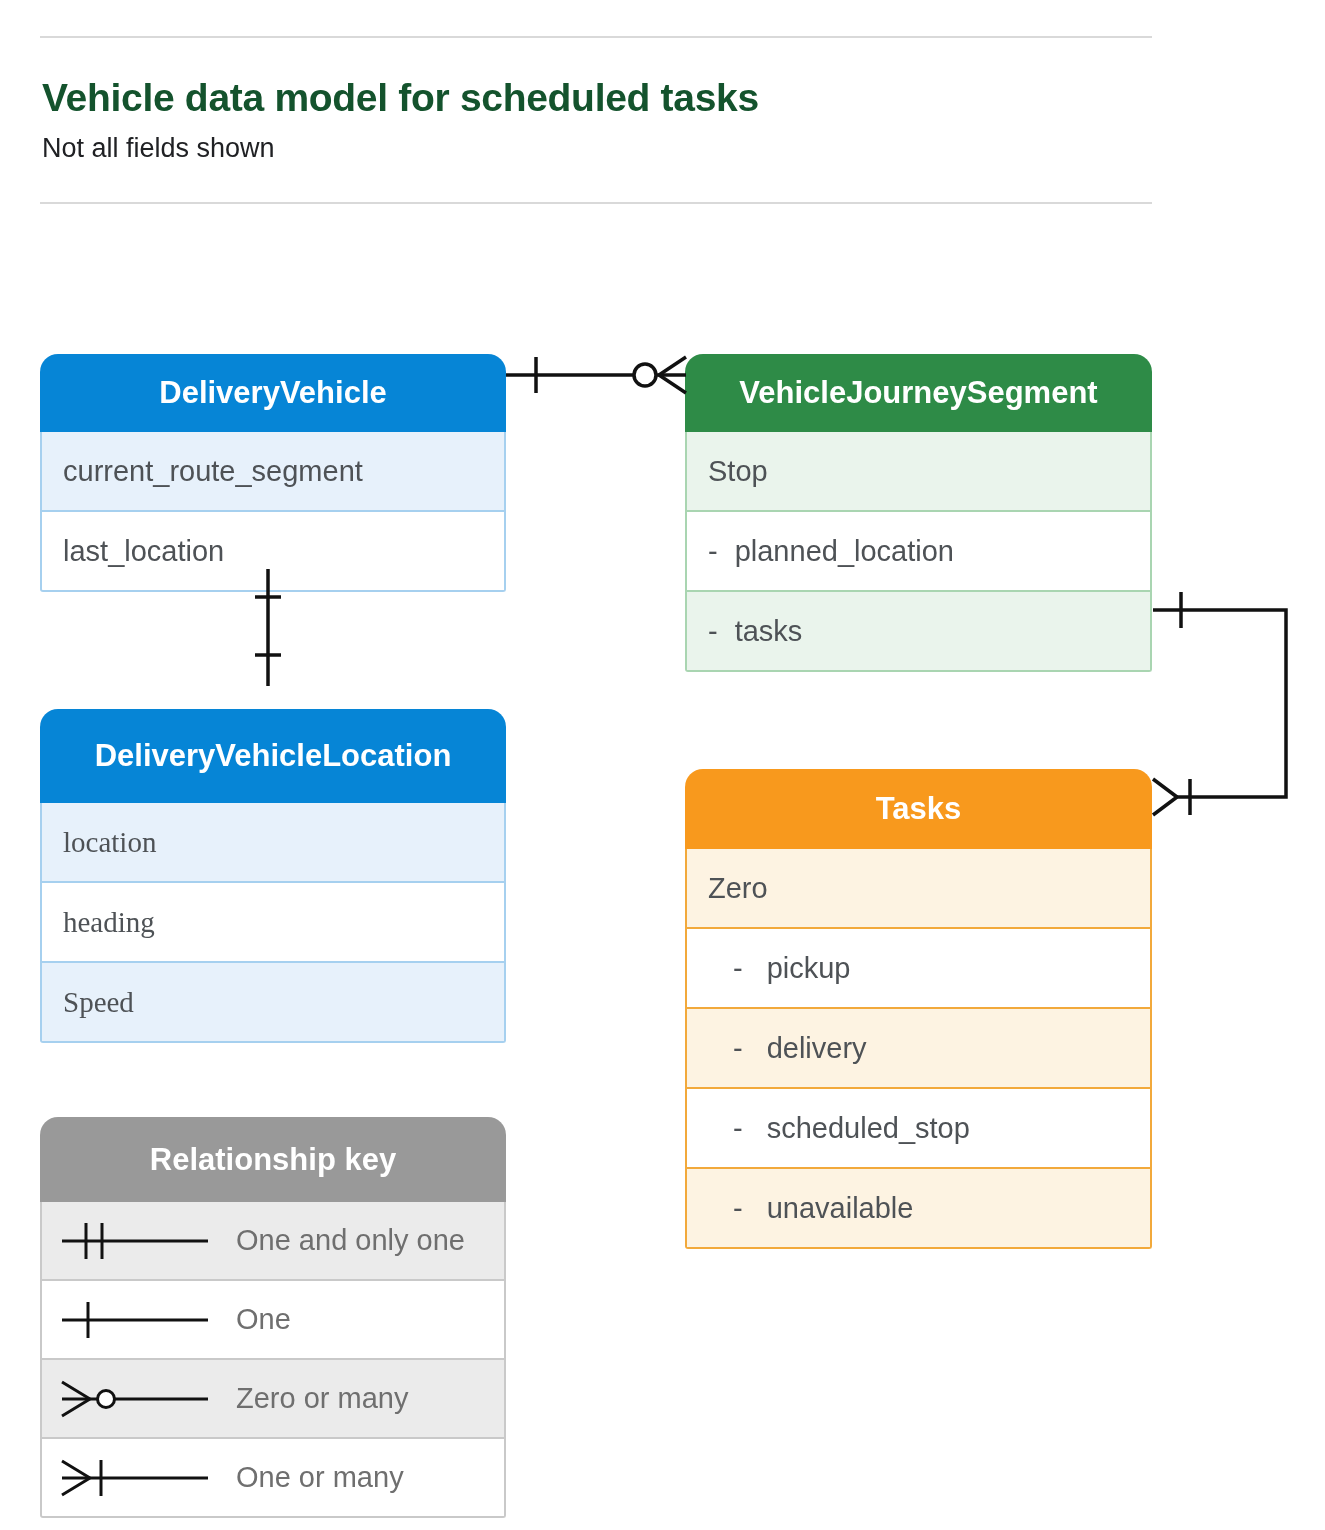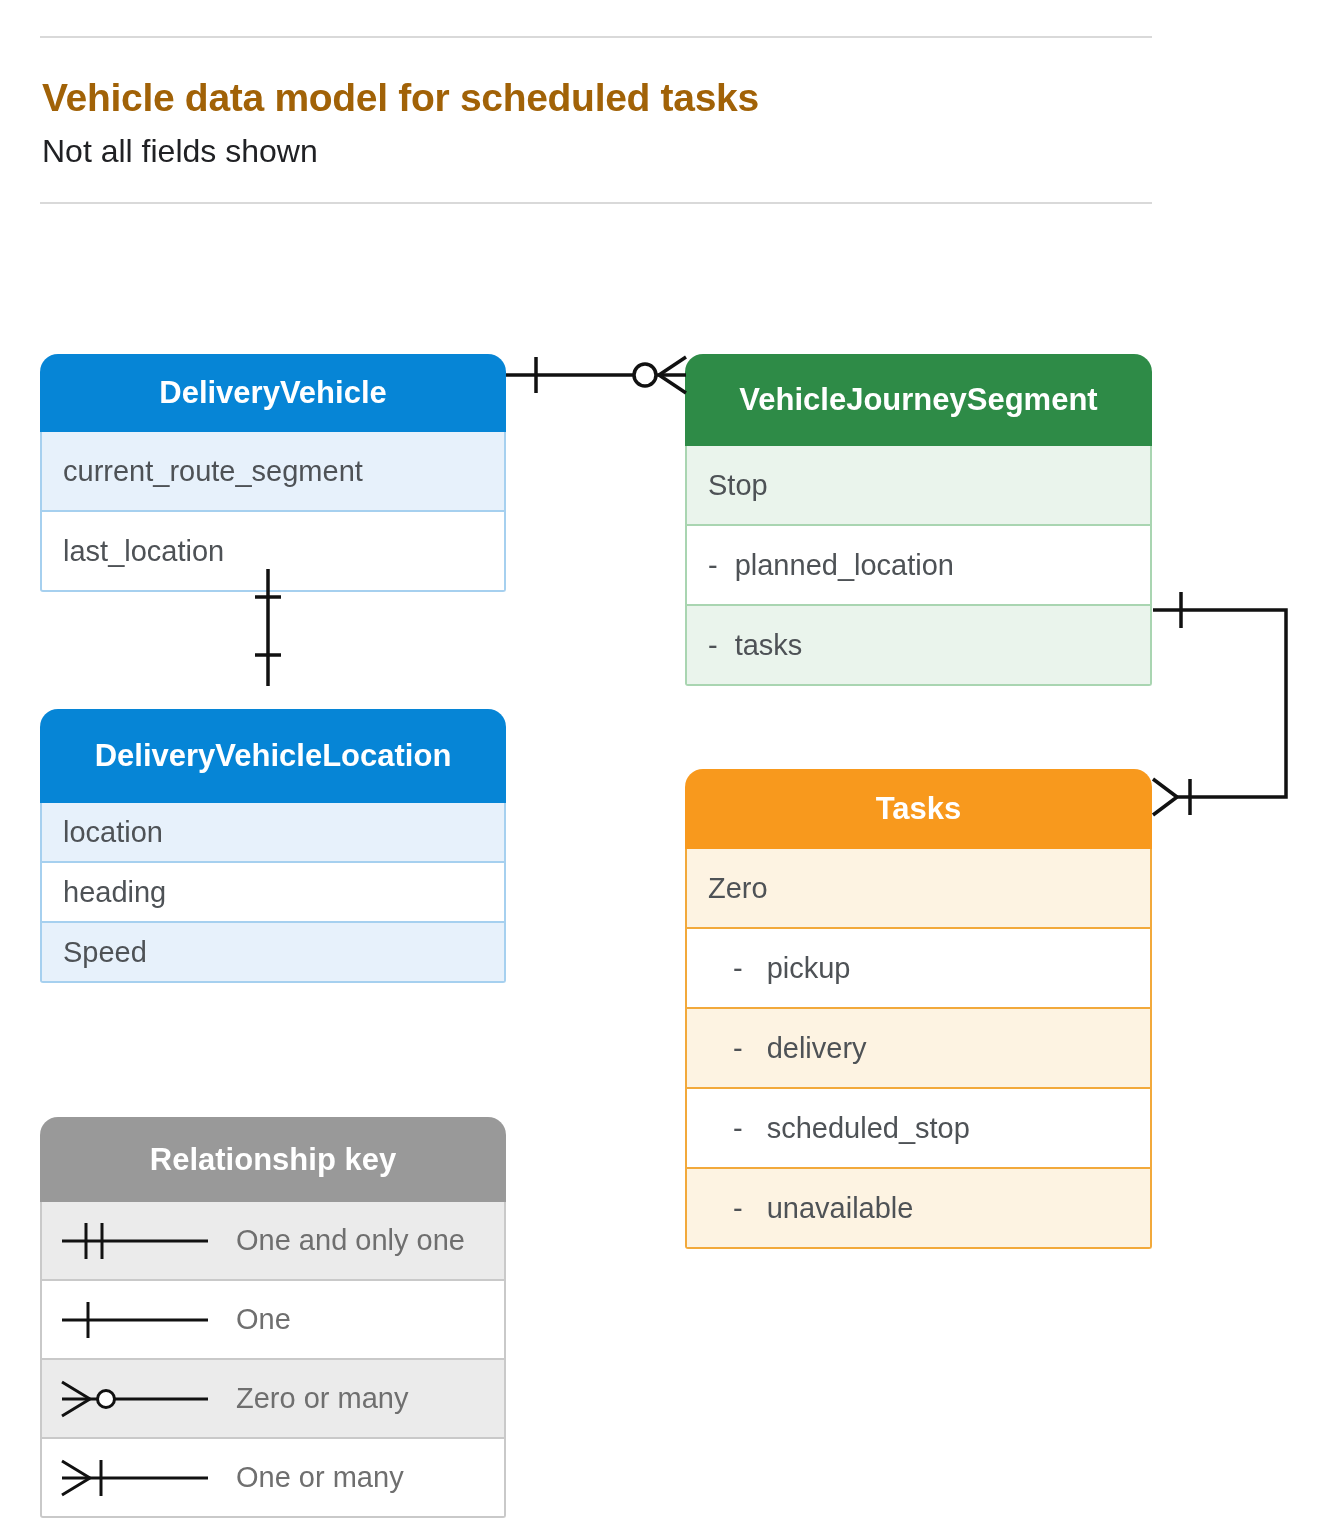--- a/index.html
+++ b/index.html
@@ -3,23 +3,23 @@
 <meta charset="utf-8">
 <style>
   html,body{margin:0;padding:0;background:#ffffff;}
   .canvas{
     position:relative;width:1325px;height:1530px;background:#ffffff;overflow:hidden;
     font-family:"Liberation Sans","DejaVu Sans",sans-serif;
   }
   .rule{position:absolute;left:40px;width:1112px;height:2px;background:var(--rule,#d9d9d9);}
   .page-title{
     position:absolute;left:42px;top:76px;font-size:39px;font-weight:700;
-    color:#a16207;letter-spacing:-0.3px;
+    color:#14532d;letter-spacing:-0.3px;
   }
-  .page-subtitle{position:absolute;left:42px;top:133px;font-size:32px;color:#202124;}
+  .page-subtitle{position:absolute;left:42px;top:133px;font-size:27px;color:#202124;}
 
   .entity{position:absolute;}
   .entity-header{
     display:flex;align-items:center;justify-content:center;
     border-radius:18px 18px 0 0;color:#ffffff;font-weight:700;font-size:31px;margin-top:24px;
   }
   .entity-body{border-style:solid;border-width:0 2px 2px 2px;border-radius:0 0 3px 3px;background:#fff;}
   .row{display:flex;align-items:center;padding-left:21px;font-size:29px;color:var(--row-text,#4e5256);}
   .row + .row{border-top:2px solid;}
   .row .dash{margin-right:17px;}
@@ -47,26 +47,26 @@
   .theme-gray .entity-body{border-color:var(--gray-border,#c9c9c9);}
   .theme-gray .row + .row{border-top-color:var(--gray-border,#c9c9c9);}
   .theme-gray .row:nth-child(odd){background:var(--gray-light,#ebebeb);}
 
   
   #entity-delivery-vehicle{left:40px;top:330px;width:466px;}
   #entity-delivery-vehicle .entity-header{height:78px;}
   #entity-delivery-vehicle .row{height:78px;}
 
   #entity-vehicle-journey-segment{left:685px;top:330px;width:467px;}
-  #entity-vehicle-journey-segment .entity-header{height:92px;}
+  #entity-vehicle-journey-segment .entity-header{height:78px;}
   #entity-vehicle-journey-segment .row{height:78px;}
 
   #entity-delivery-vehicle-location{left:40px;top:685px;width:466px;}
   #entity-delivery-vehicle-location .entity-header{height:94px;}
-  #entity-delivery-vehicle-location .row{height:58px;}
+  #entity-delivery-vehicle-location .row{height:78px;font-family:Liberation Serif, serif;}
 
   #entity-tasks{left:685px;top:745px;width:467px;}
   #entity-tasks .entity-header{height:80px;}
   #entity-tasks .row{height:78px;}
 
   #legend{left:40px;top:1093px;width:466px;}
   #legend .entity-header{height:85px;}
   #legend .row{height:77px;padding-left:18px;}
   .legend-symbol{width:150px;height:44px;flex:0 0 150px;margin-right:26px;}
   .legend-label{font-size:29px;color:var(--legend-text,#6f6f6f);}

